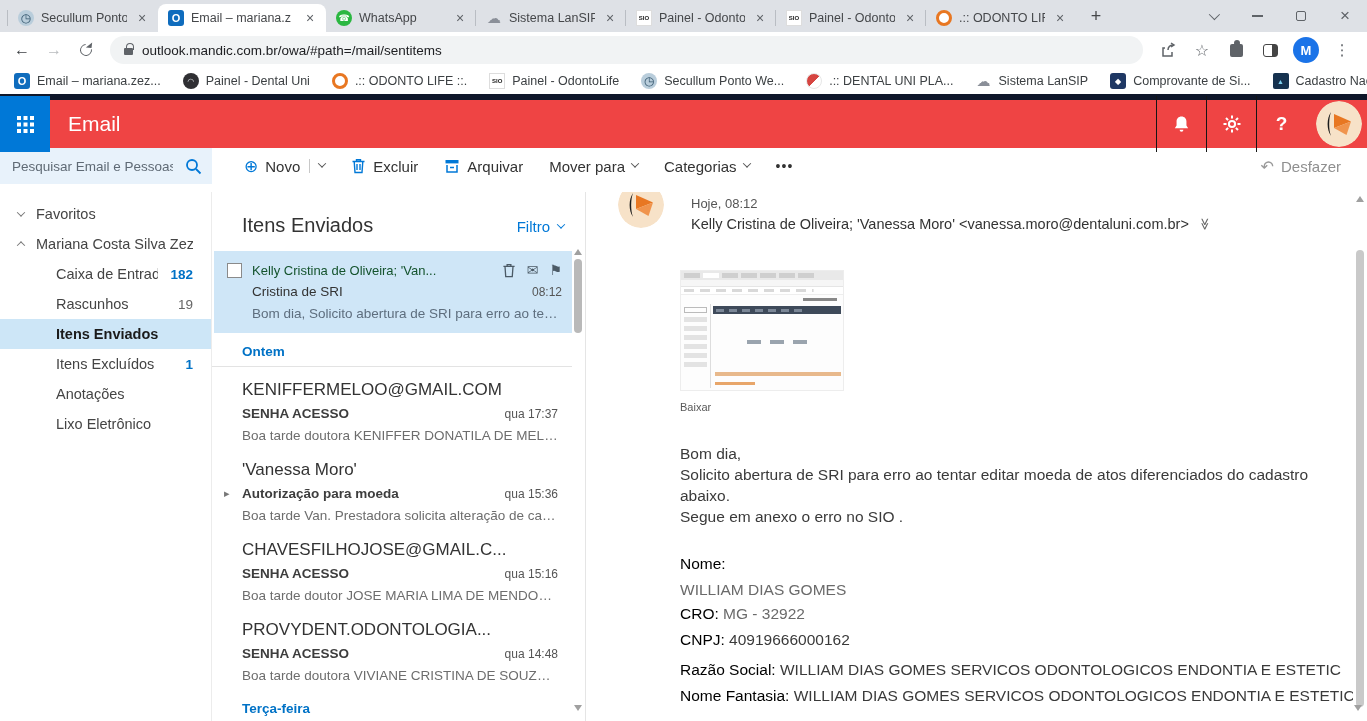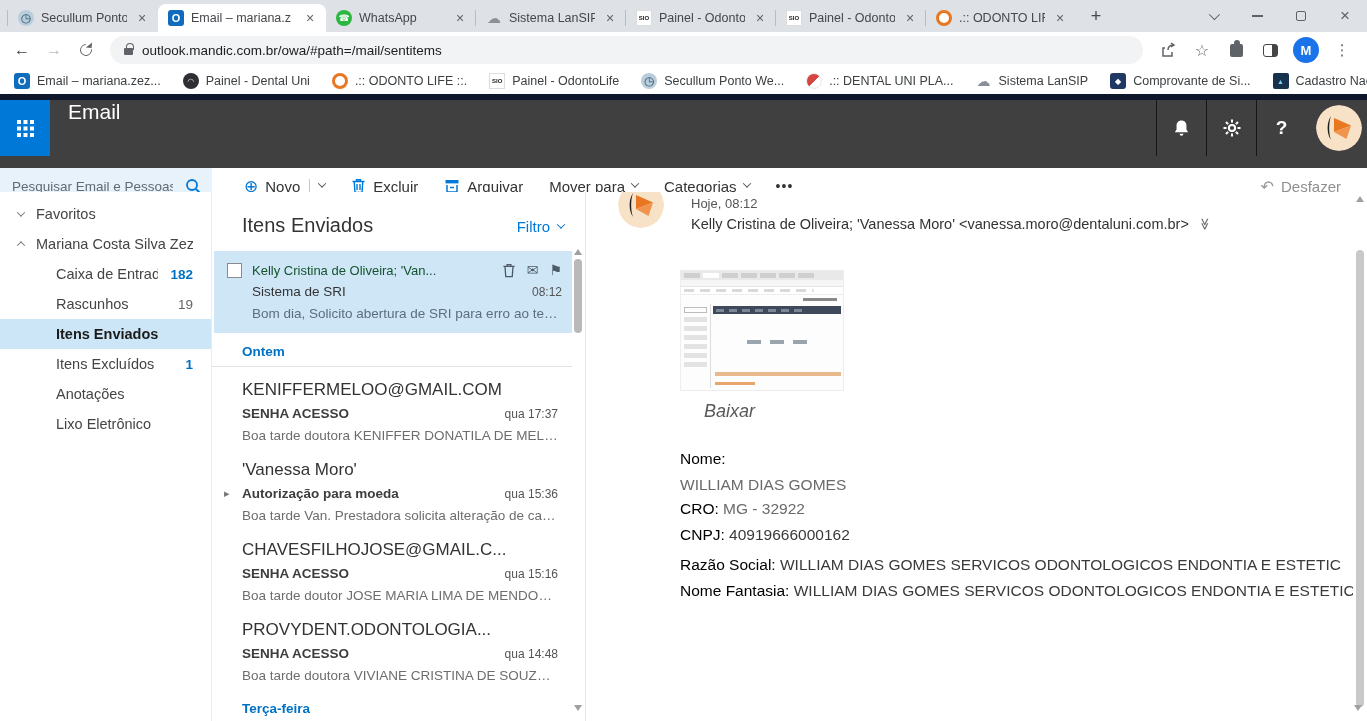--- a/index.html
+++ b/index.html
@@ -61,21 +61,21 @@
   .ic-panel { width:15px; height:13px; border:1.6px solid #454545; border-radius:3px; position:relative; }
   .ic-panel::before { content:""; position:absolute; right:0; top:0; bottom:0; width:5px; background:#454545; }
   .avatar-m { width:26px; height:26px; border-radius:50%; background:#1a73e8; color:#fff; font-size:13px; font-weight:bold;
               display:flex; align-items:center; justify-content:center; margin:0 4px; }
   .ic-kebab { font-size:15px; color:#5f6368; } .ic-kebab::before { content:"⋮"; }
 
   .bookmarksbar { height:32px; background:#fff; border-bottom:6px solid #0f172a; display:flex; align-items:center; padding:0 14px; gap:22px; }
   .bm { display:flex; align-items:center; gap:7px; font-size:12.5px; color:#3c4043; white-space:nowrap; }
 
   
-  .owa-header { height:68px; background:#404040; display:flex; align-items:flex-start; position:relative; }
+  .owa-header { height:48px; background:#ef4444; display:flex; align-items:center; position:relative; }
   .waffle { width:50px; height:56px; background:#0078d7; display:flex; align-items:center; justify-content:center; }
   .owa-title { color:#fff; font-size:21px; margin-left:18px; font-weight:400; }
   .hdr-right { margin-left:auto; display:flex; align-items:center; height:56px; }
   .hbtn { width:50px; height:56px; display:flex; align-items:center; justify-content:center; border-left:1px solid #161616; }
   .ic-help { color:#fff; font-size:19px; font-weight:bold; } .ic-help::before { content:"?"; }
   .owa-avatar { width:46px; height:46px; border-radius:50%; overflow:hidden; margin:0 5px 0 10px; flex:none; }
 
   
   .toolbar { height:36px; display:flex; align-items:stretch; background:#fff; }
   .searcharea { width:212px; background:#e8f2fb; display:flex; align-items:center; padding:0 10px 0 12px; gap:12px; }
@@ -162,21 +162,21 @@
   .t-side { width:30px; border-right:1px solid #ddd; padding:3px 3px 0; }
   .t-side b { display:block; height:6px; border:1px solid #bbb; margin-bottom:4px; }
   .t-side i { display:block; height:5px; background:#e3e3e3; margin-bottom:4px; }
   .t-content { flex:1; position:relative; }
   .t-nav { height:8px; background:#3e4a5a; margin:2px 2px 0;
            background-image:repeating-linear-gradient(90deg,#7b8797 0 8px,#3e4a5a 8px 13px); background-size:70% 3px; background-position:3px 2.5px; background-repeat:no-repeat; }
   .t-body { position:absolute; top:36px; left:0; right:0; display:flex; justify-content:center; gap:9px; }
   .t-body span { width:14px; height:4px; background:#9aa4ae; }
   .t-foot1 { position:absolute; bottom:12px; left:4px; right:2px; height:4px; background:#e8b98c; }
   .t-foot2 { position:absolute; bottom:3px; left:4px; width:40px; height:3px; background:#e8a66a; }
-  .baixar { margin:10px 0 0 86px; font-size:18px; color:#595959;font-style:italic; }
+  .baixar { margin:10px 0 0 62px; font-size:11px; color:#595959; }
 
   .body-block { margin:30px 0 0 62px; font-size:15.5px; color:#3a3a3a; line-height:21px; max-width:660px; }
   .detail { margin:0 0 0 62px; font-size:15.5px; }
   .d-label { font-weight:normal; color:#000; }
   .d-val-lt { color:#6a6a6a; }
   .d-val-dk { color:#3a3a3a; }
   .mt28 { margin-top:28px; } .mt8 { margin-top:8px; } .mt6 { margin-top:6px; } .mt12 { margin-top:12px; }
 
   .read-scroll { position:absolute; top:0; bottom:0; right:0; width:14px; background:#fff; }
   .rs-thumb { position:absolute; top:58px; bottom:14px; left:3px; width:8px; border-radius:4px; background:#c9c9c9; }
@@ -458,21 +458,21 @@
             <div class="sc-sender">Kelly Cristina de Oliveira; 'Van...</div>
             <div class="sc-icons">
               <svg width="14" height="15" viewBox="0 0 15 16" fill="none" stroke="#4b5a66" stroke-width="1.4">
                 <path d="M1.5 3.5h12M5.5 3.5V1.8h4v1.7M3.2 3.5l.8 11h7l.8-11"></path>
               </svg>
               <span class="glyph ic-envelope"></span>
               <span class="glyph ic-flag"></span>
             </div>
           </div>
           <div class="sc-row2">
-            <div class="sc-subject">Sistema de SRI</div>
+            <div class="sc-subject">Cristina de SRI</div>
             <div class="sc-time">08:12</div>
           </div>
           <div class="sc-preview">Bom dia, Solicito abertura de SRI para erro ao tentar ...</div>
         </div>
 
         <div class="group-hdr">Ontem</div>
 
         <div class="item">
           <div class="it-sender">KENIFFERMELOO@GMAIL.COM</div>
           <div class="it-row2">
@@ -572,20 +572,25 @@
                 <span></span>
                 <span></span>
               </div>
             <div class="t-foot1"></div>
             <div class="t-foot2"></div>
           </div>
         </div>
       </div>
       <div class="baixar">Baixar</div>
 
+      <div class="body-block">
+        <div>Bom dia,</div>
+        <div>Solicito abertura de SRI para erro ao tentar editar moeda de atos diferenciados do cadastro abaixo.</div>
+        <div>Segue em anexo o erro no SIO .</div>
+      </div>
 
       <div class="detail mt28">
         <span class="d-label">Nome:</span>
       </div>
       <div class="detail mt8">
         <span class="d-val-lt">WILLIAM DIAS GOMES</span>
       </div>
       <div class="detail mt6">
         <span class="d-label">CRO:</span>
         <span class="d-val-lt">MG - 32922</span>

